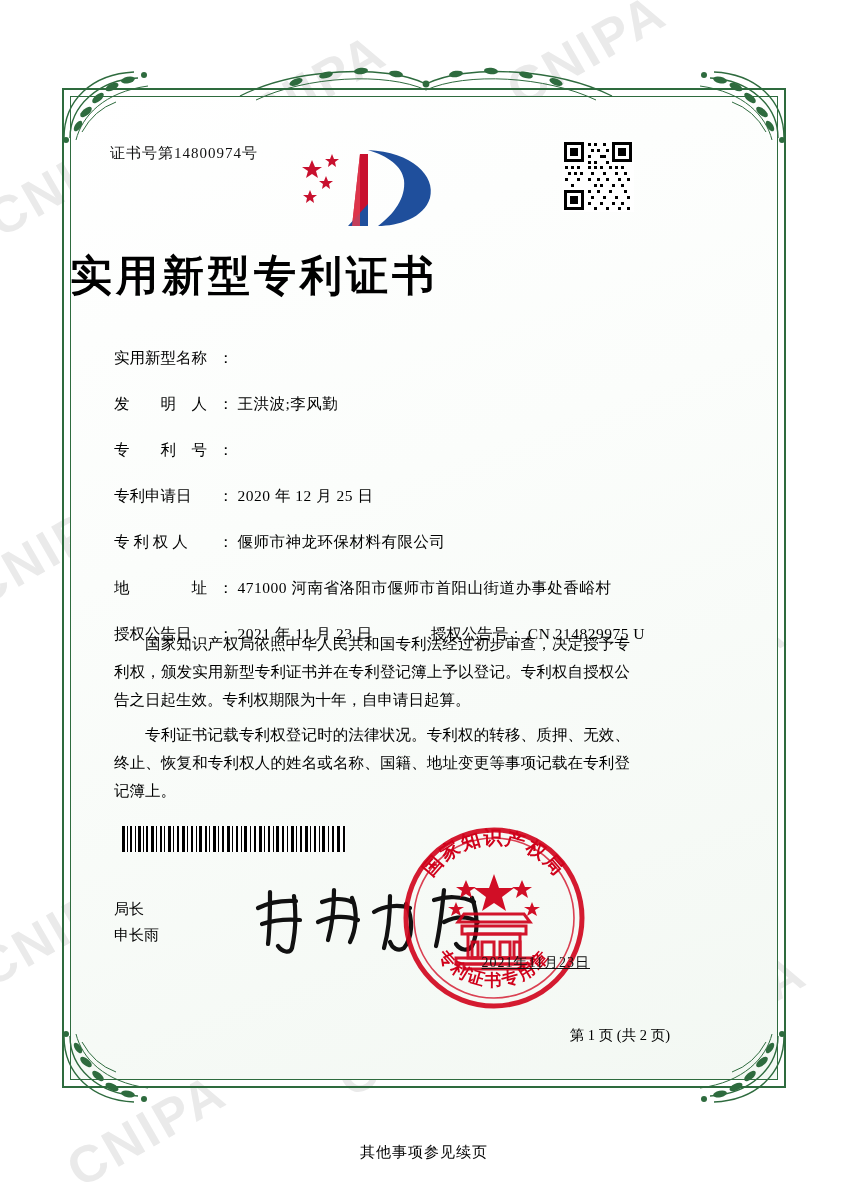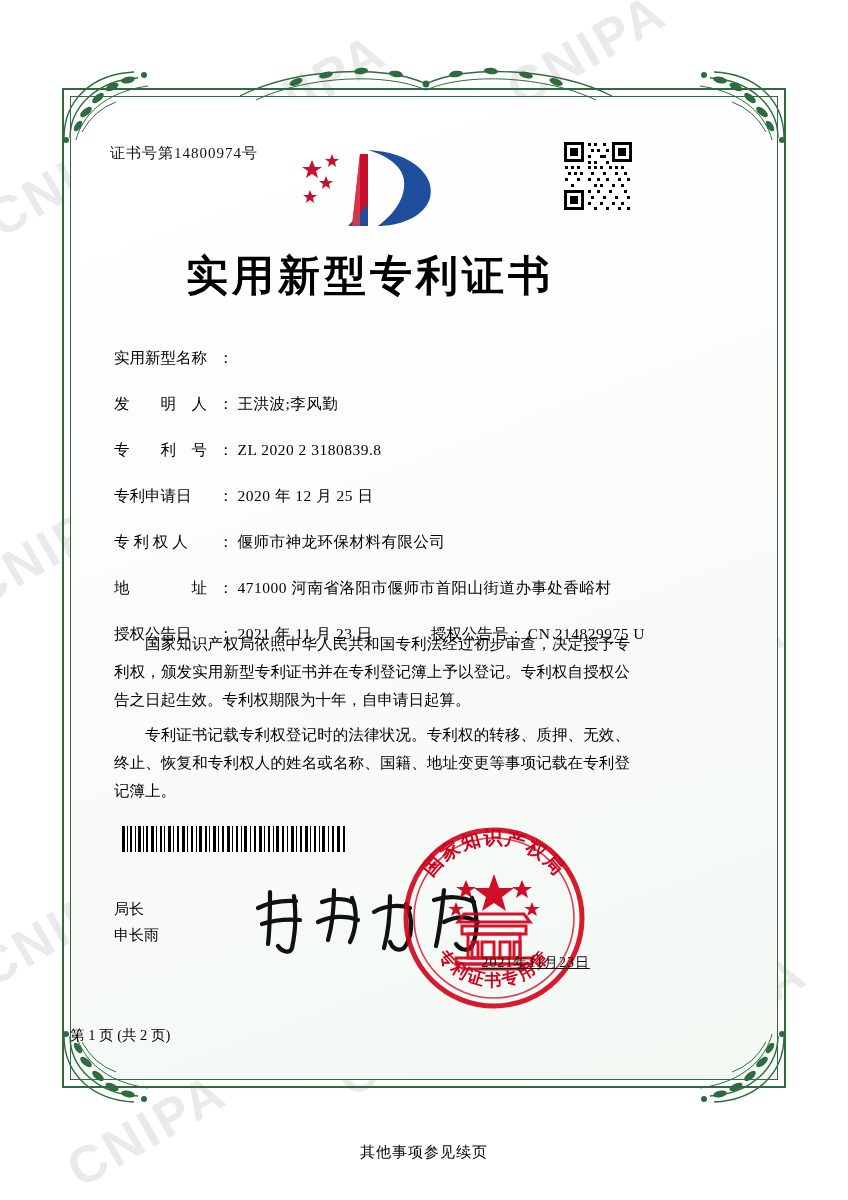--- a/index.html
+++ b/index.html
@@ -105,21 +105,20 @@
     transform: translateX(-50%);
     top: 46px;
     width: 160px;
     height: 90px;
   }
 
   .main-title {
     position: absolute;
     left: 0; right: 0;
     top: 152px;
-    text-align: center;
     font-size: 42px;
     letter-spacing: 4px;
     font-weight: bold;
     color: #000;
     font-family: "DejaVu Serif", serif;
   }
 
   .fields {
     position: absolute;
     left: 44px;
@@ -203,21 +202,21 @@
     color: #111;
     letter-spacing: 1px;
     z-index: 6;
     text-decoration: underline;
   }
 
   .page-no {
     position: absolute;
     left: 0; right: 0;
     top: 930px;
-    text-align: left;
+    text-align: right;
     font-size: 14.5px;
     color: #000;
   }
 
   .footnote {
     position: absolute;
     left: 0; right: 0;
     top: 1143px;
     text-align: center;
     font-size: 15px;
@@ -452,21 +451,20 @@
 
       <div class="field-row">
         <span class="field-label">发　　明　人</span>
         <span class="field-colon">：</span>
         <span class="field-value">王洪波;李风勤</span>
       </div>
 
       <div class="field-row">
         <span class="field-label">专　　利　号</span>
         <span class="field-colon">：</span>
-        <span class="field-value">ZL 2020 2 3180839.8</span>
       </div>
 
       <div class="field-row">
         <span class="field-label">专利申请日</span>
         <span class="field-colon">：</span>
         <span class="field-value">2020 年 12 月 25 日</span>
       </div>
 
       <div class="field-row">
         <span class="field-label">专 利 权 人</span>

